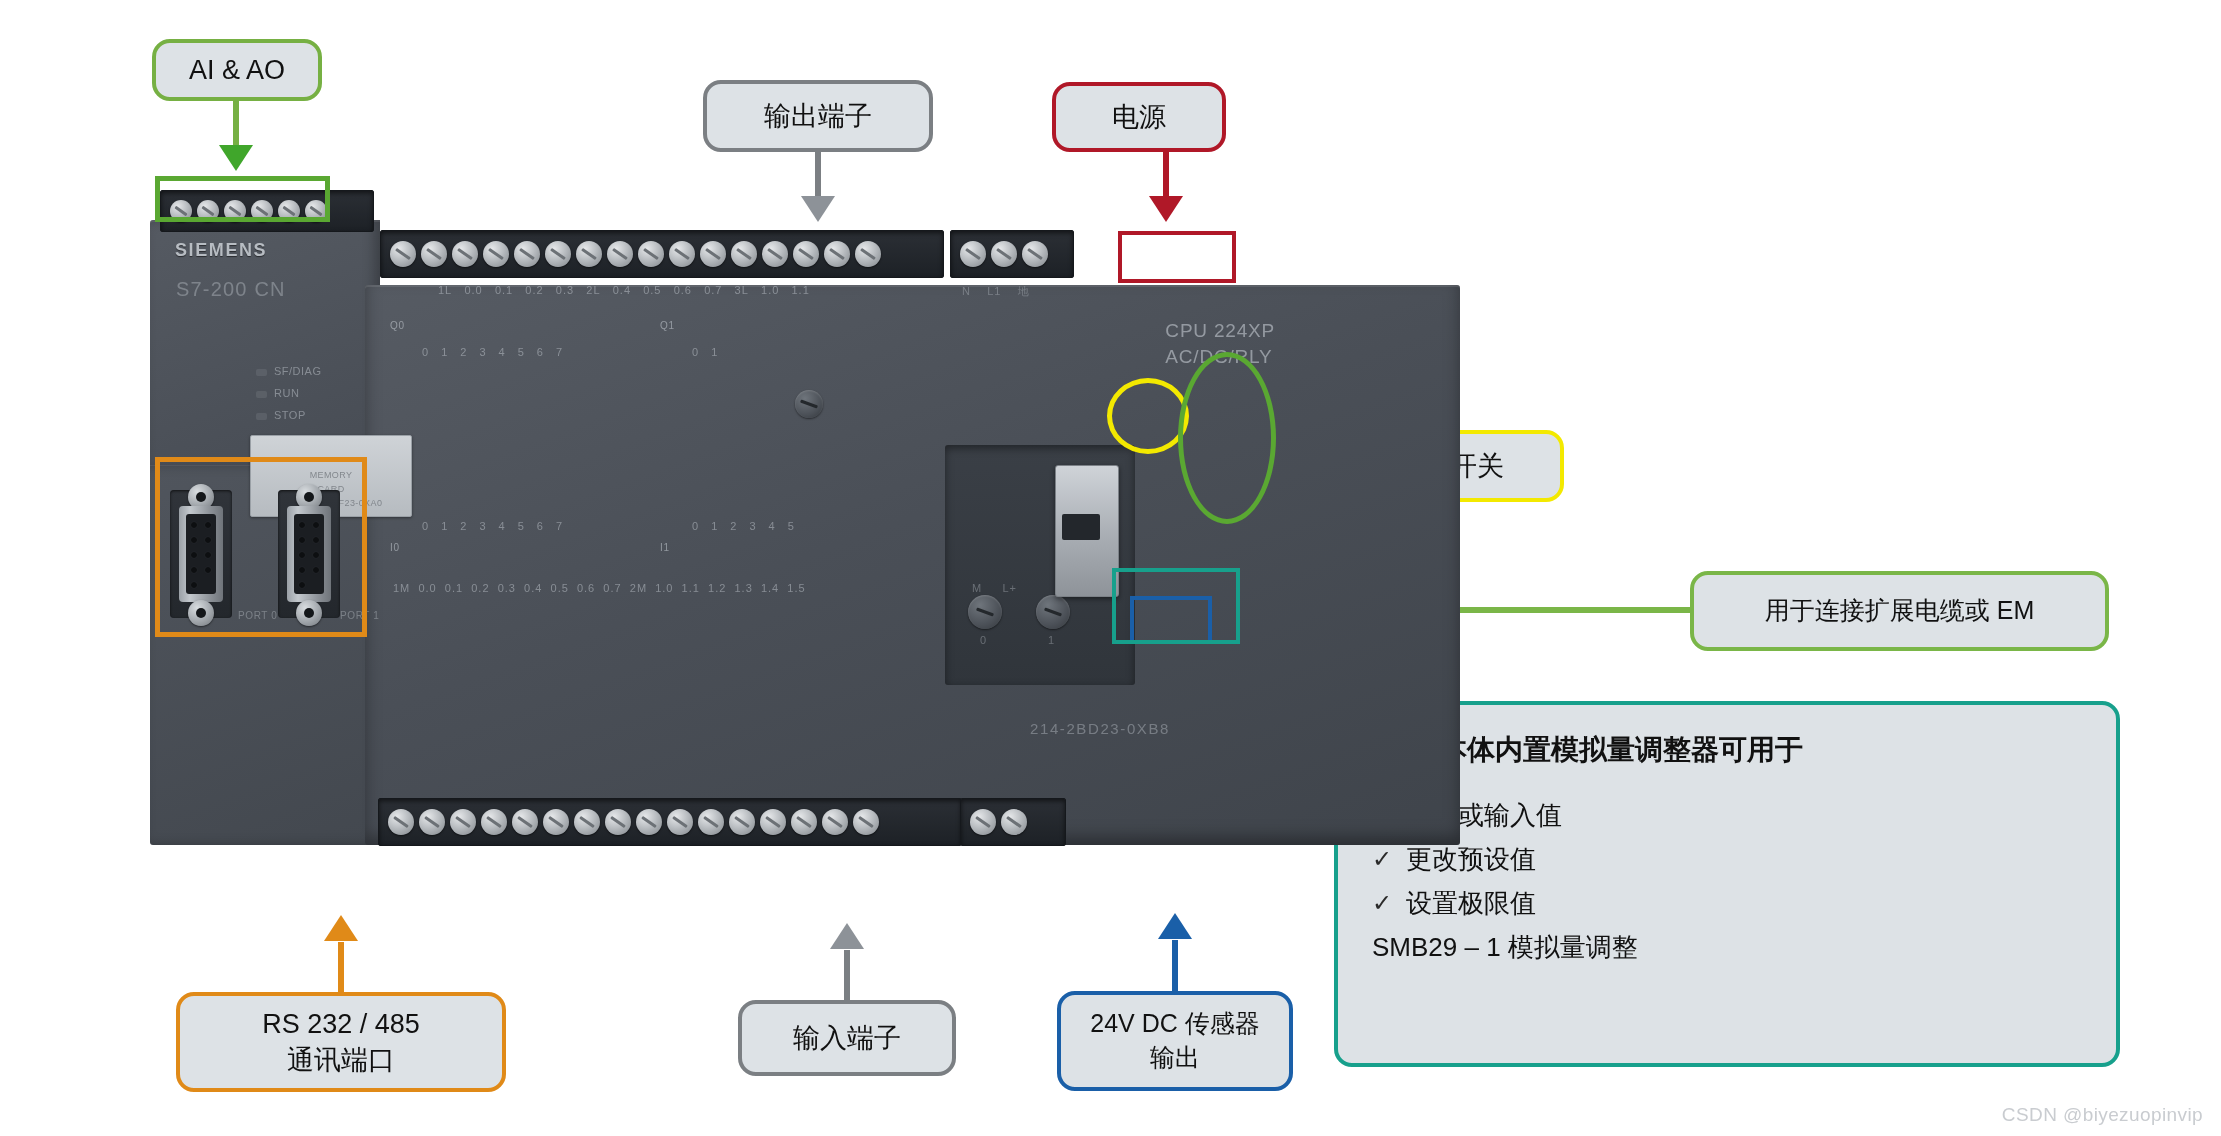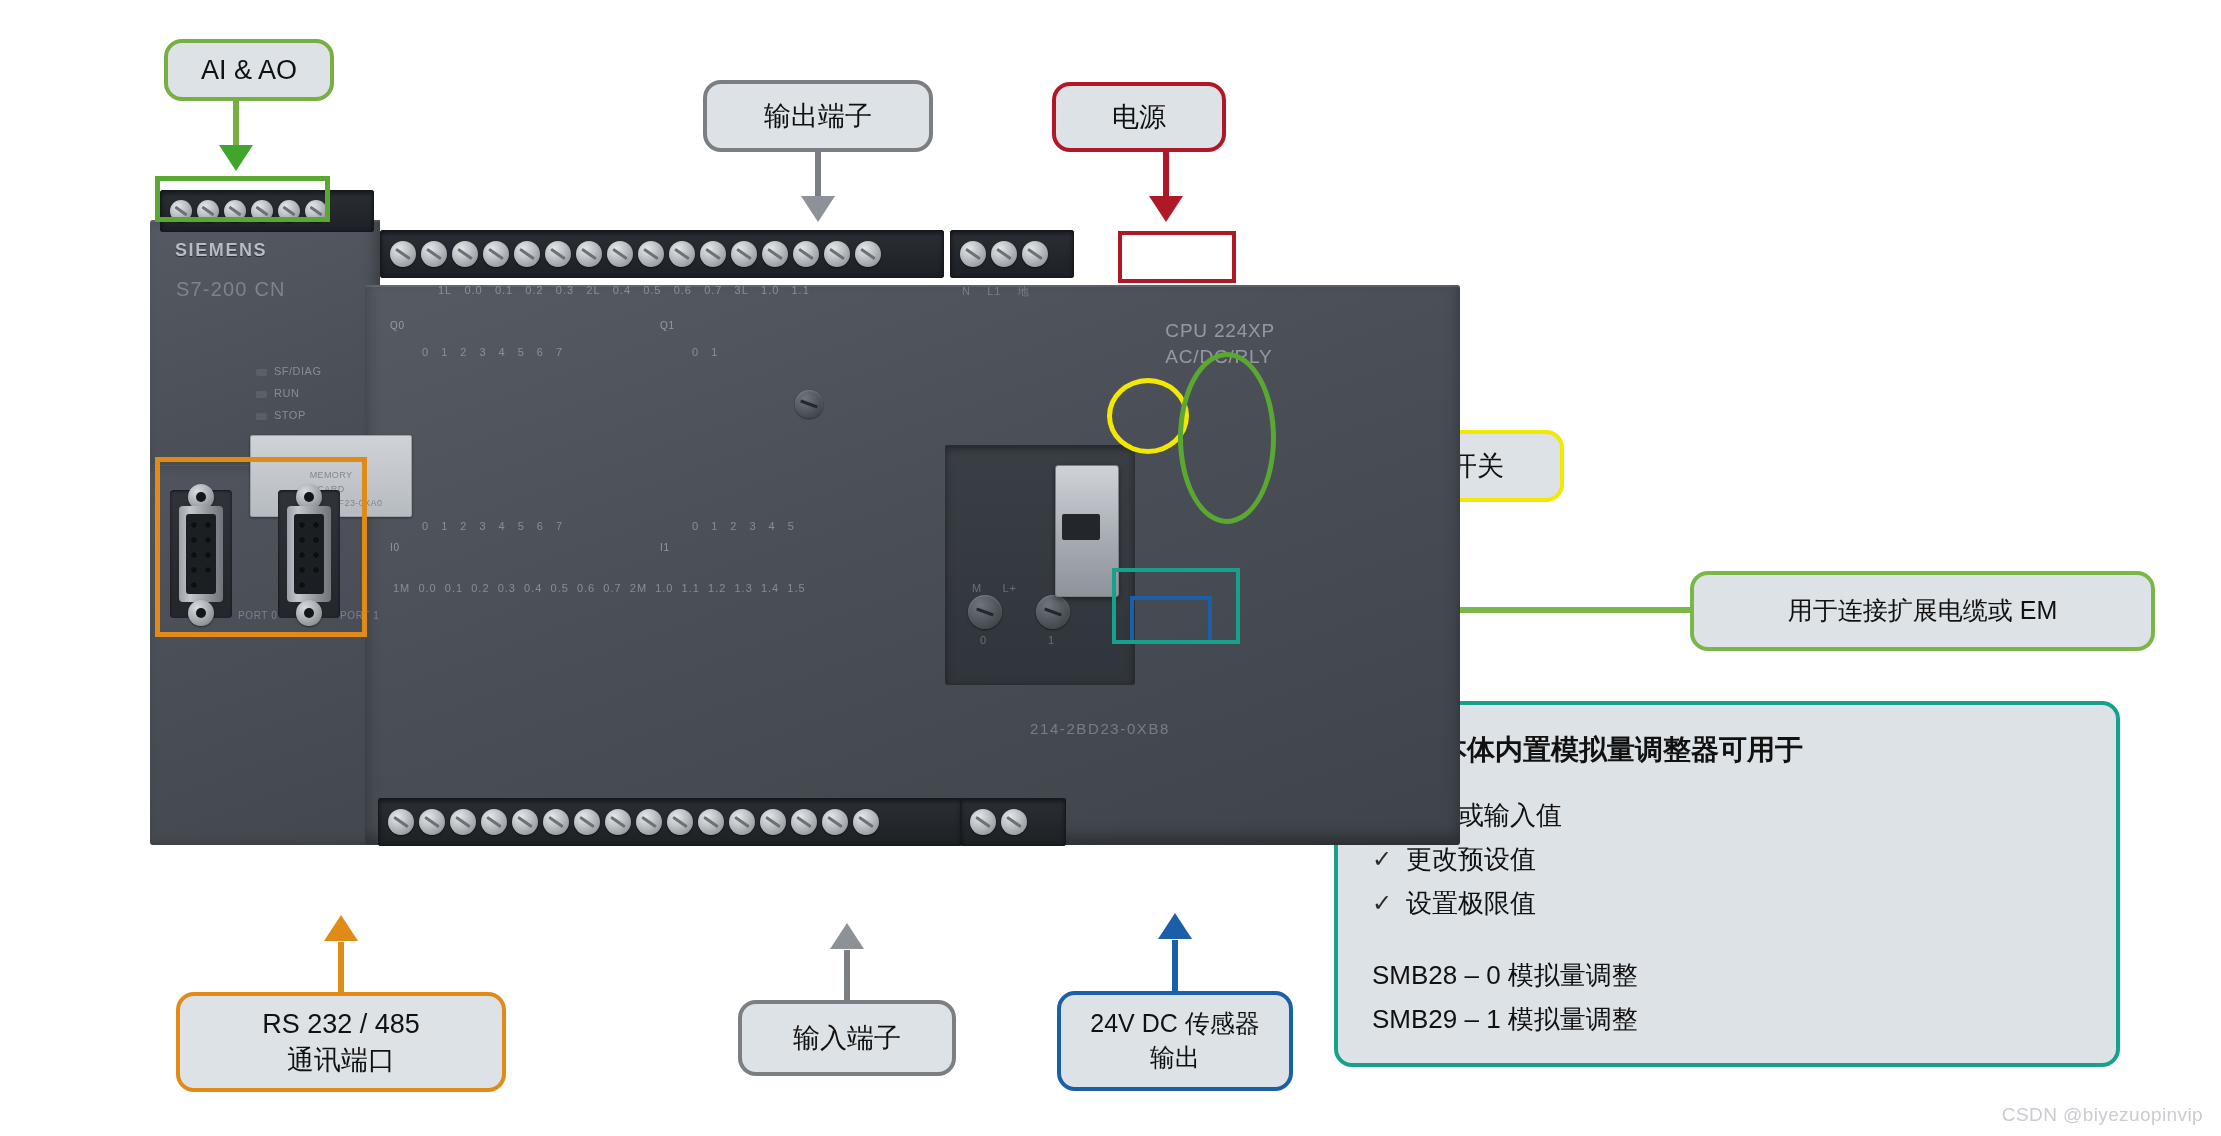--- a/index.html
+++ b/index.html
@@ -6,21 +6,21 @@
   body{width:2221px;height:1136px;position:relative;overflow:hidden;
        font-family:"Liberation Sans","DejaVu Sans",sans-serif;}
 
   
   .callout{position:absolute;box-sizing:border-box;
            background:#dde2e6;border-radius:18px;border:4px solid #808080;
            display:flex;flex-direction:column;align-items:center;justify-content:center;
            text-align:center;color:#111;line-height:1.35;}
   .callout .ln{display:block;white-space:nowrap;}
 
-  .c-green   {border-color:#76b043;margin-left:12px;}
+  .c-green   {border-color:#76b043;}
   .c-gray    {border-color:#7b7f83;}
   .c-red     {border-color:#b01828;}
   .c-yellow  {border-color:#f3e900;}
   .c-green2  {border-color:#7ab648;}
   .c-orange  {border-color:#e08a18;}
   .c-blue    {border-color:#1a5fa8;}
   .c-teal    {border-color:#17a08c;}
 
   
   .lead{position:absolute;}
@@ -175,21 +175,21 @@
 <div class="arrow-d" style="left:1149px;top:196px;border-left:17px solid transparent;border-right:17px solid transparent;border-top:26px solid #b01828;"></div>
 
 <div class="callout c-yellow" style="left:1336px;top:430px;width:228px;height:72px;">
   <span class="ln bx-txt">拨码开关</span>
 </div>
 <svg class="lead" style="left:1090px;top:440px;width:260px;height:150px;" viewBox="0 0 260 150">
   <polyline points="255,26 150,26 42,100" fill="none" stroke="#f3e900" stroke-width="7"></polyline>
   <polygon points="42,100 72,88 66,112" fill="#f3e900"></polygon>
 </svg>
 
-<div class="callout c-green2" style="left:1690px;top:571px;width:465px;height:80px;">
+<div class="callout c-green2" style="left:1690px;top:571px;width:419px;height:80px;">
   <span class="ln bx-txt-sm">用于连接扩展电缆或 EM</span>
 </div>
 <div class="v-line" style="left:1310px;top:607px;width:382px;height:6px;background:#7ab648;"></div>
 <div class="arrow-l" style="left:1282px;top:596px;border-top:14px solid transparent;border-bottom:14px solid transparent;border-right:30px solid #5aa832;"></div>
 
 <div class="callout c-teal" style="left:1334px;top:701px;width:786px;height:366px;align-items:flex-start;
             justify-content:flex-start;padding:26px 34px;text-align:left;">
   <div class="ttl-bold" style="margin-bottom:24px;">CPU 本体内置模拟量调整器可用于</div>
 
   <div class="listrow">
@@ -198,21 +198,20 @@
   </div>
   <div class="listrow">
     <span class="chk">✓</span>
     <span>更改预设值</span>
   </div>
   <div class="listrow">
     <span class="chk">✓</span>
     <span>设置极限值</span>
   </div>
 
-  <div class="smbrow" style="margin-top:28px;">SMB28 – 0 模拟量调整</div>
   <div class="smbrow">SMB29 – 1 模拟量调整</div>
 </div>
 <div class="v-line" style="left:1216px;top:737px;width:120px;height:6px;background:#17a08c;"></div>
 <svg class="lead" style="left:1180px;top:710px;width:160px;height:60px;" viewBox="0 0 160 60">
   <polyline points="156,30 60,30 22,18" fill="none" stroke="#17a08c" stroke-width="7"></polyline>
   <polygon points="18,16 50,14 44,38" fill="#17a08c"></polygon>
 </svg>
 
 <div class="callout c-orange" style="left:176px;top:992px;width:330px;height:100px;">
   <span class="ln bx-txt">RS 232 / 485</span>

